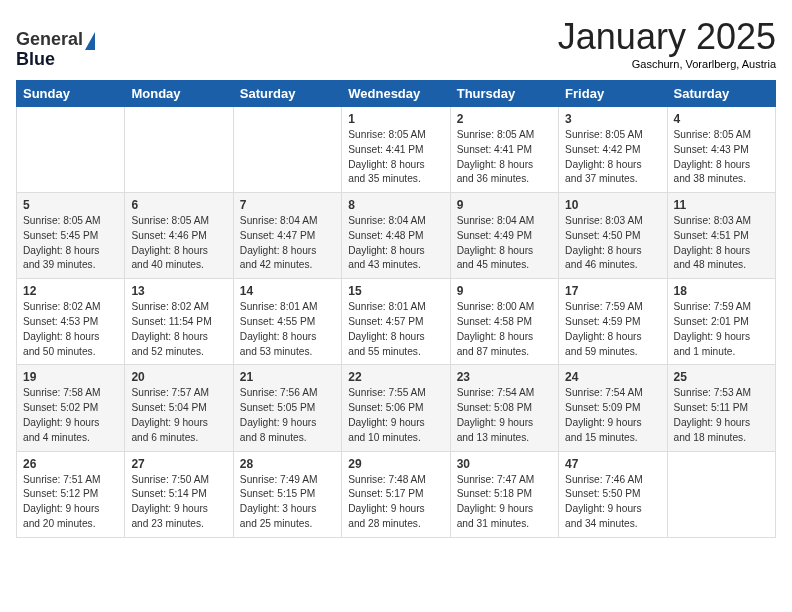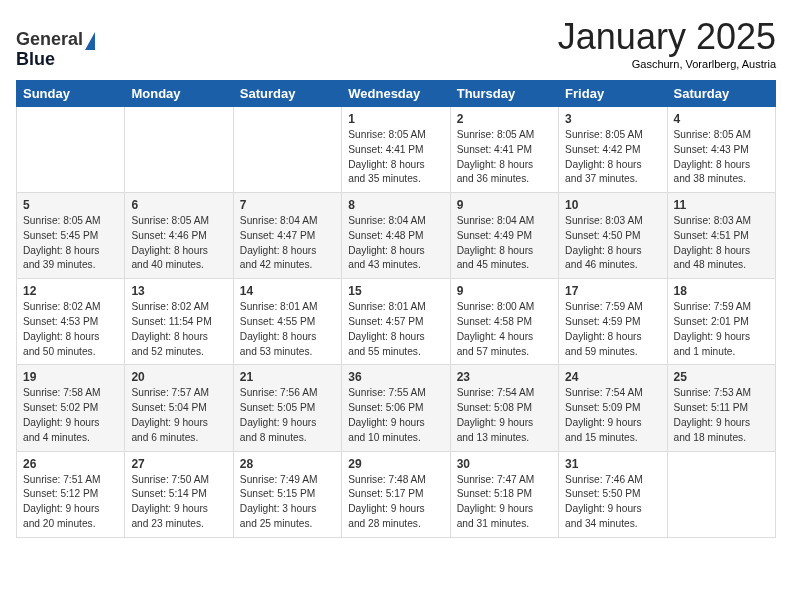--- a/index.html
+++ b/index.html
@@ -215,21 +215,21 @@
         <td>
           <span class="day-num">15</span>
           <div class="cell-text">Sunrise: 8:01 AM</div>
           <div class="cell-text">Sunset: 4:57 PM</div>
           <div class="cell-text">Daylight: 8 hours and 55 minutes.</div>
         </td>
         <td>
           <span class="day-num">9</span>
           <div class="cell-text">Sunrise: 8:00 AM</div>
           <div class="cell-text">Sunset: 4:58 PM</div>
-          <div class="cell-text">Daylight: 4 hours and 57 minutes.</div>
+          <div class="cell-text">Daylight: 8 hours and 87 minutes.</div>
         </td>
         <td>
           <span class="day-num">17</span>
           <div class="cell-text">Sunrise: 7:59 AM</div>
           <div class="cell-text">Sunset: 4:59 PM</div>
           <div class="cell-text">Daylight: 8 hours and 59 minutes.</div>
         </td>
         <td>
           <span class="day-num">18</span>
           <div class="cell-text">Sunrise: 7:59 AM</div>
@@ -250,21 +250,21 @@
           <div class="cell-text">Sunset: 5:04 PM</div>
           <div class="cell-text">Daylight: 9 hours and 6 minutes.</div>
         </td>
         <td>
           <span class="day-num">21</span>
           <div class="cell-text">Sunrise: 7:56 AM</div>
           <div class="cell-text">Sunset: 5:05 PM</div>
           <div class="cell-text">Daylight: 9 hours and 8 minutes.</div>
         </td>
         <td>
-          <span class="day-num">36</span>
+          <span class="day-num">22</span>
           <div class="cell-text">Sunrise: 7:55 AM</div>
           <div class="cell-text">Sunset: 5:06 PM</div>
           <div class="cell-text">Daylight: 9 hours and 10 minutes.</div>
         </td>
         <td>
           <span class="day-num">23</span>
           <div class="cell-text">Sunrise: 7:54 AM</div>
           <div class="cell-text">Sunset: 5:08 PM</div>
           <div class="cell-text">Daylight: 9 hours and 13 minutes.</div>
         </td>
@@ -306,21 +306,21 @@
           <div class="cell-text">Sunset: 5:17 PM</div>
           <div class="cell-text">Daylight: 9 hours and 28 minutes.</div>
         </td>
         <td>
           <span class="day-num">30</span>
           <div class="cell-text">Sunrise: 7:47 AM</div>
           <div class="cell-text">Sunset: 5:18 PM</div>
           <div class="cell-text">Daylight: 9 hours and 31 minutes.</div>
         </td>
         <td>
-          <span class="day-num">31</span>
+          <span class="day-num">47</span>
           <div class="cell-text">Sunrise: 7:46 AM</div>
           <div class="cell-text">Sunset: 5:50 PM</div>
           <div class="cell-text">Daylight: 9 hours and 34 minutes.</div>
         </td>
         <td class="empty-cell"></td>
       </tr>
     </tbody>
 </table>
 
 </body></html>

